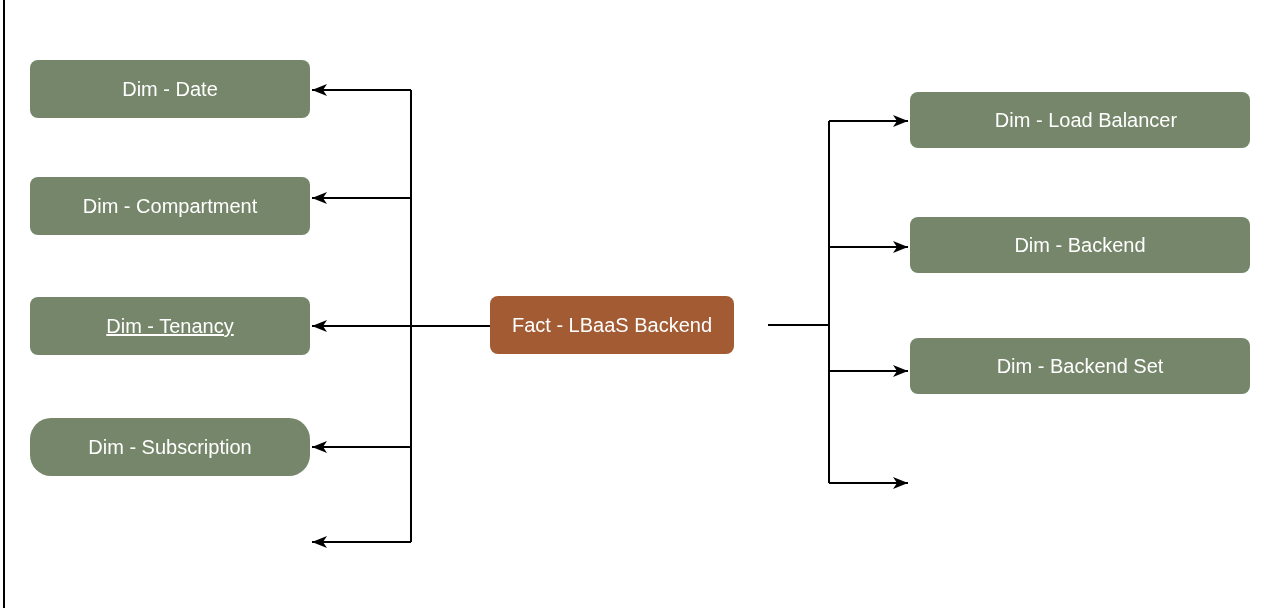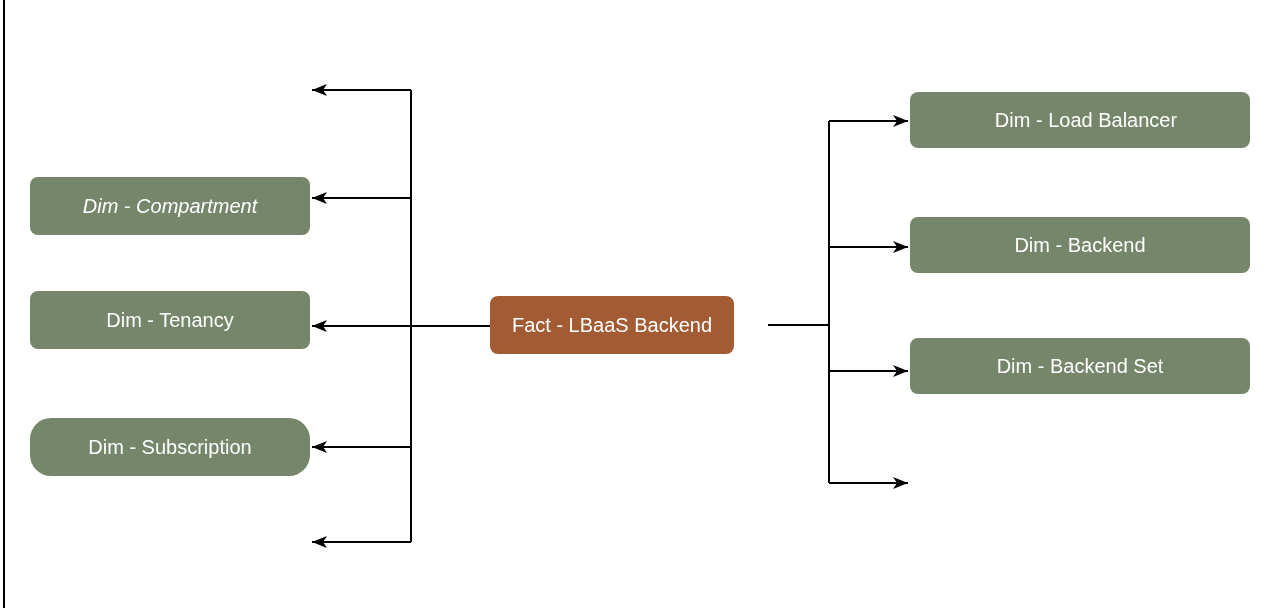--- a/index.html
+++ b/index.html
@@ -71,24 +71,27 @@
     <path class="edge" d="M 411 542 L 312 542" marker-end="url(#arrow)"></path>
 
     <path class="edge" d="M 768 325 L 829 325"></path>
     <path class="edge" d="M 829 121 L 829 483"></path>
     <path class="edge" d="M 829 121 L 908 121" marker-end="url(#arrow)"></path>
     <path class="edge" d="M 829 247 L 908 247" marker-end="url(#arrow)"></path>
     <path class="edge" d="M 829 371 L 908 371" marker-end="url(#arrow)"></path>
     <path class="edge" d="M 829 483 L 908 483" marker-end="url(#arrow)"></path>
   </svg>
 
-  <div class="node dim dim-left" style="top: 177px; font-style: italic;">
+  <div class="node dim dim-left" style="top: 60px;">
+    <span>Dim - Date</span>
+  </div>
+  <div class="node dim dim-left" style="top: 177px;">
     <span>Dim - Compartment</span>
   </div>
-  <div class="node dim dim-left" style="top: 291px;">
+  <div class="node dim dim-left" style="top: 297px; text-decoration: underline;">
     <span>Dim - Tenancy</span>
   </div>
   <div class="node dim dim-left" style="top: 418px; border-radius: 21px;">
     <span>Dim - Subscription</span>
   </div>
 
   <div class="node fact" style="left: 490px; top: 296px; width: 244px; height: 58px;">
     <span>Fact - LBaaS Backend</span>
   </div>
 

